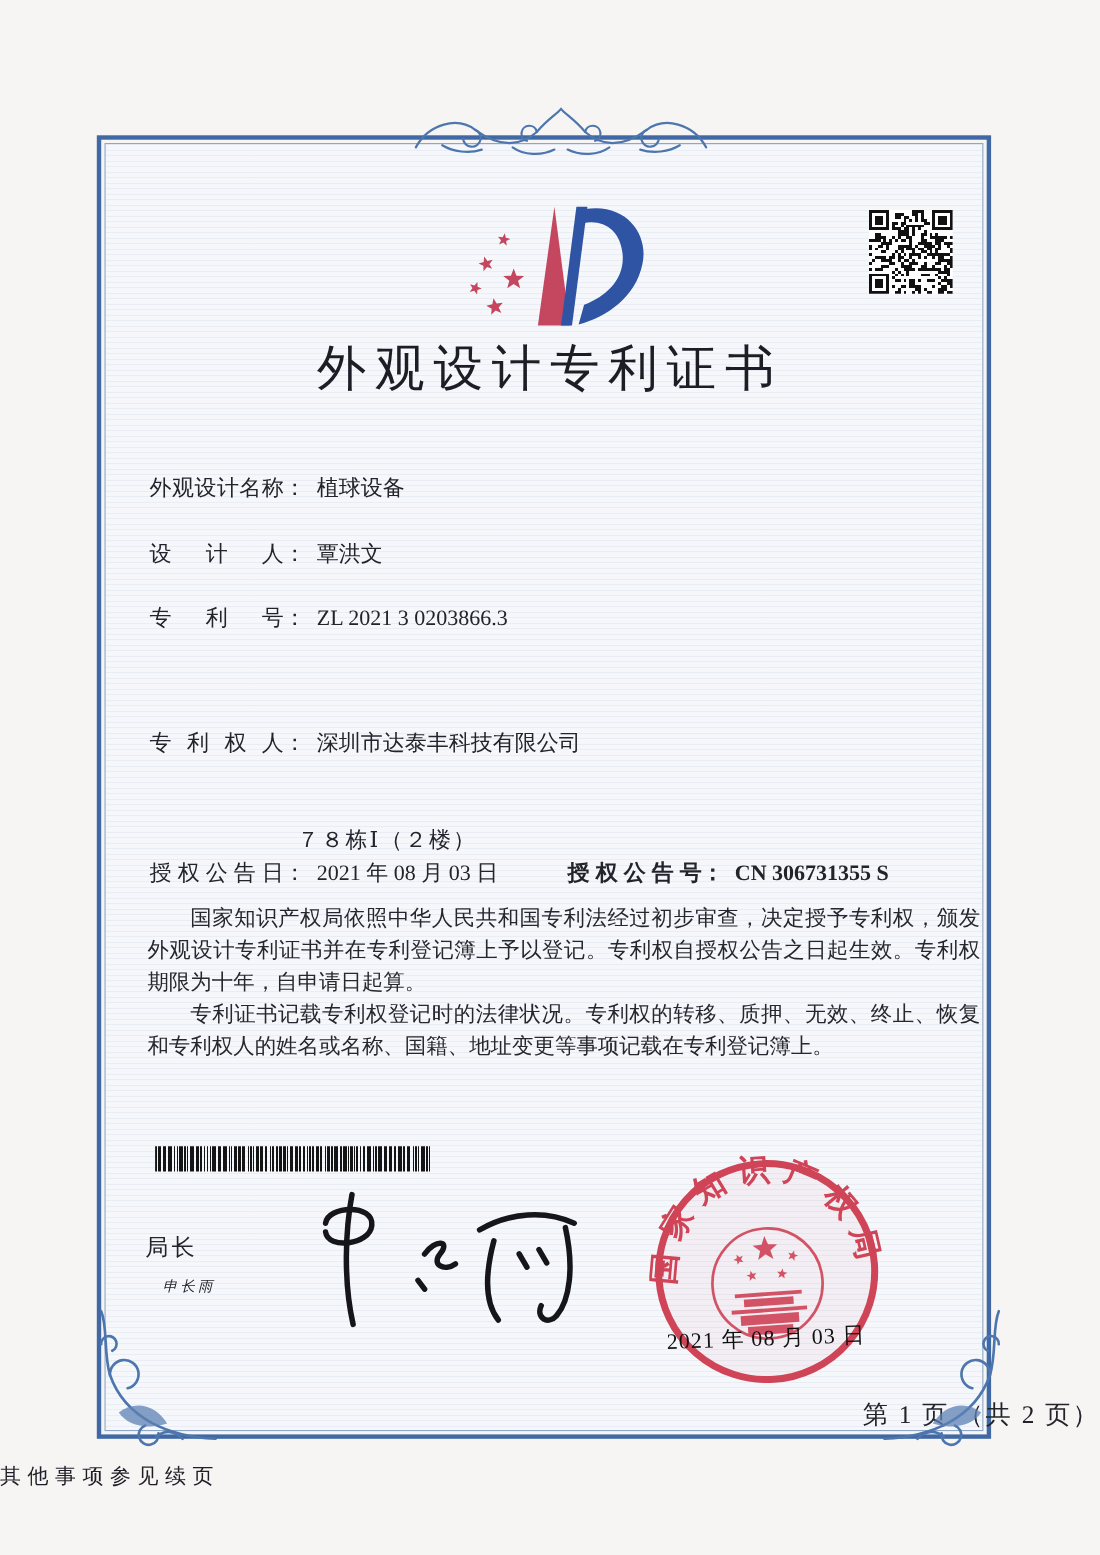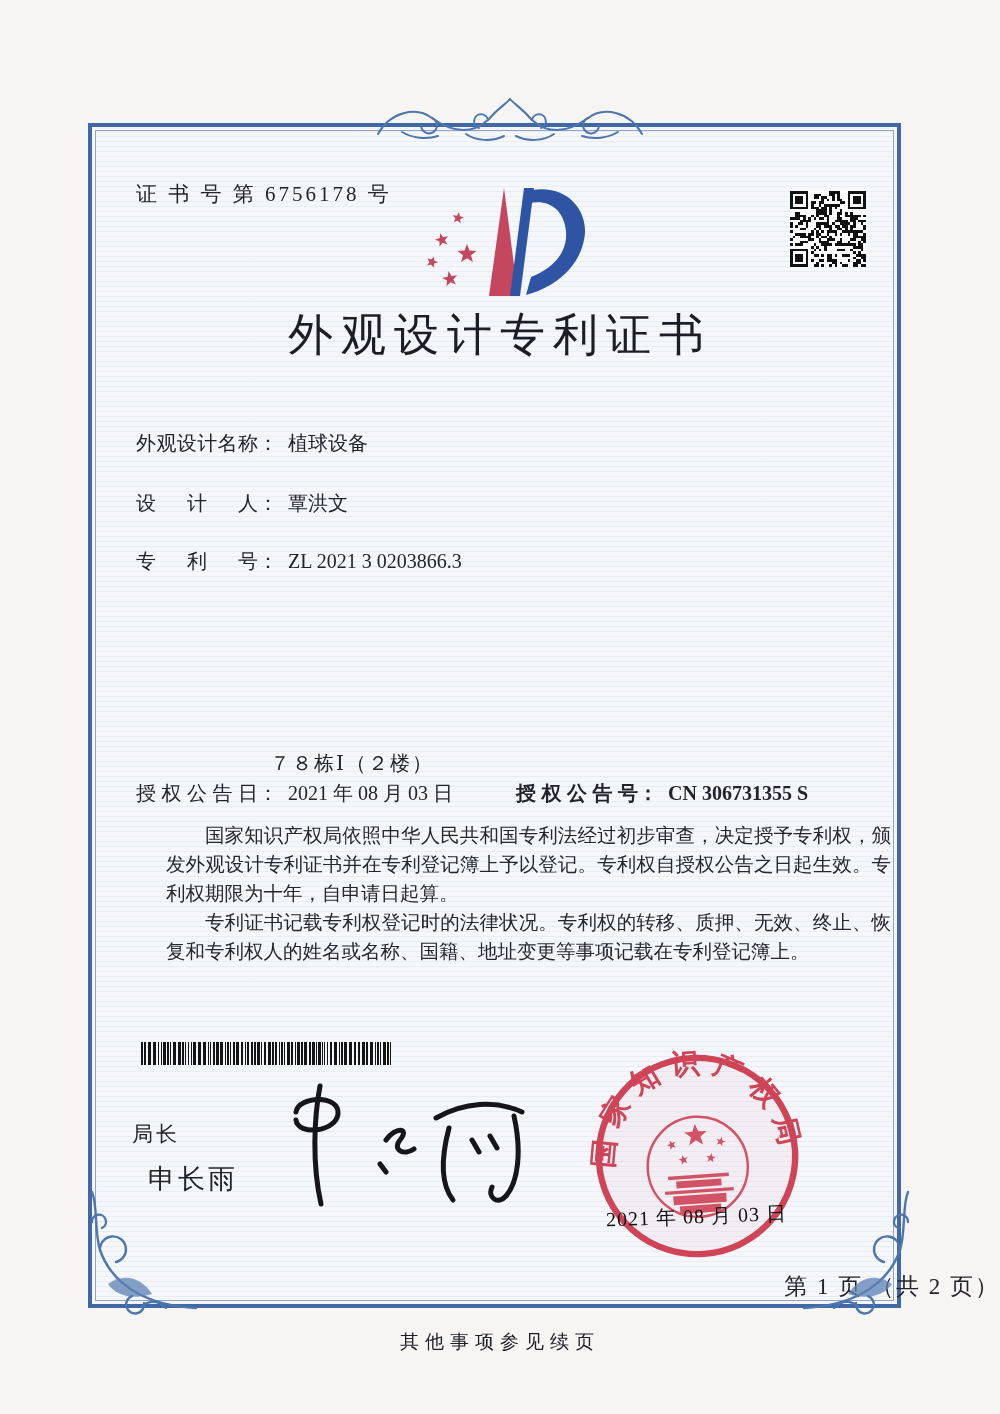--- a/index.html
+++ b/index.html
@@ -39,39 +39,39 @@
   }
 
   .field { position:absolute; left:136px; font-size:20px; white-space:nowrap; }
   .field .lbl { display:inline-block; width:122px; text-align:justify; text-align-last:justify; }
   .field .colon { display:inline-block; margin-right:10px; }
   .addr2 { position:absolute; left:270px; font-size:20px; letter-spacing:2px; }
   .field.right { left:516px;font-weight:bold; }
 
   .paras { position:absolute; left:134px; top:821px; width:757px;
     font-size:19.5px; line-height:29px; text-align:justify; color:#26262e; }
-  .paras p { text-indent:2em;margin-left:32px; }
+  .paras p { text-indent:2em; }
 
   .barcode { position:absolute; left:141px; top:1042px; width:257px; height:23px; }
 
   .director-title { position:absolute; left:132px; top:1120px; font-size:21px; letter-spacing:3px; }
-  .director-name  { position:absolute; left:148px; top:1161px; font-size:27px; letter-spacing:3px; }
+  .director-name  { position:absolute; left:148px; top:1161px; font-size:13px; letter-spacing:3px;font-style:italic; }
   .signature { position:absolute; left:268px; top:1078px; }
 
   .seal { position:absolute; left:590px; top:1049px; transform:rotate(-4deg); }
   .seal-date {
     position:absolute; left:606px; top:1203px; width:190px;
     font-size:20px; color:#111; letter-spacing:1px; transform:rotate(-2deg);
     white-space:nowrap;
   }
 
   .page-info { position:absolute; left:0; top:1271px; width:100%;
     text-align:right; font-size:23px; letter-spacing:2px; }
   .continuation { position:absolute; left:0; top:1329px; width:100%;
-    text-align:center; font-size:19px; letter-spacing:6px; color:#1e1e26; }
+    font-size:19px; letter-spacing:6px; color:#1e1e26; }
 </style>
 </head>
 <body>
 
 <div class="page">
 
   <div class="frame">
     <div class="frame-inner"></div>
   </div>
 
@@ -106,21 +106,20 @@
       <path d="M30,62 a13,13 0 1 1 16,12"></path>
       <path d="M62,108 a9,9 0 1 0 12,7"></path>
       <path d="M22,34 a7,7 0 1 1 10,6"></path>
       <path d="M96,120 C88,112 80,112 72,118"></path>
     </g>
     <path d="M38,96 C54,84 72,90 82,106 C64,112 46,108 38,96 Z" fill="#5d82b4" opacity="0.75"></path>
   </svg>
 
   <div class="content">
 
-    <div class="cert-no">证 书 号 第 6756178 号</div>
 
     <svg class="logo" width="178" height="128" viewBox="0 0 178 128">
       <g fill="#c4475f">
         <polygon points="22.2,57.2 25.1,61.3 29.9,60.2 26.9,64.2 29.4,68.4 24.8,66.8 21.5,70.5 21.5,65.6 17.0,63.6 21.7,62.1"></polygon>
         <polygon points="41.0,36.1 41.8,40.2 45.9,41.2 42.2,43.2 42.6,47.4 39.6,44.5 35.7,46.2 37.5,42.4 34.7,39.2 38.9,39.7"></polygon>
         <polygon points="49.0,68.0 51.5,74.6 58.5,74.9 53.0,79.3 54.9,86.1 49.0,82.2 43.1,86.1 45.0,79.3 39.5,74.9 46.5,74.6"></polygon>
         <polygon points="16.1,80.4 16.1,84.6 20.0,86.2 16.0,87.6 15.7,91.8 13.1,88.4 9.0,89.4 11.5,85.9 9.3,82.3 13.3,83.6"></polygon>
         <polygon points="30.6,95.1 33.5,100.0 39.1,99.2 35.3,103.5 37.8,108.6 32.6,106.3 28.5,110.2 29.0,104.6 24.1,101.9 29.6,100.7"></polygon>
         <polygon points="86,12 71,120 100,120"></polygon>
       </g>
@@ -446,20 +445,23 @@
 
     <div class="field" style="top:490px">
       <span class="lbl">设计人</span><span class="colon">：</span><span class="val">覃洪文</span>
     </div>
     <div class="field" style="top:430px">
       <span class="lbl">外观设计名称</span><span class="colon">：</span><span class="val">植球设备</span>
     </div>
     <div class="field" style="top:548px">
       <span class="lbl">专利号</span><span class="colon">：</span><span class="val">ZL 2021 3 0203866.3</span>
     </div>
+    <div class="field" style="top:662px">
+      <span class="lbl">专利权人</span><span class="colon">：</span><span class="val">深圳市达泰丰科技有限公司</span>
+    </div>
     <div class="addr2" style="top:750px">７８栋Ⅰ（２楼）</div>
     <div class="field" style="top:780px">
       <span class="lbl">授权公告日</span><span class="colon">：</span><span class="val">2021 年 08 月 03 日</span>
     </div>
     <div class="field right" style="top:780px">
       <span class="lbl">授权公告号</span><span class="colon">：</span><span class="val">CN 306731355 S</span>
     </div>
 
     <div class="paras">
       <p>国家知识产权局依照中华人民共和国专利法经过初步审查，决定授予专利权，颁发外观设计专利证书并在专利登记簿上予以登记。专利权自授权公告之日起生效。专利权期限为十年，自申请日起算。</p>

